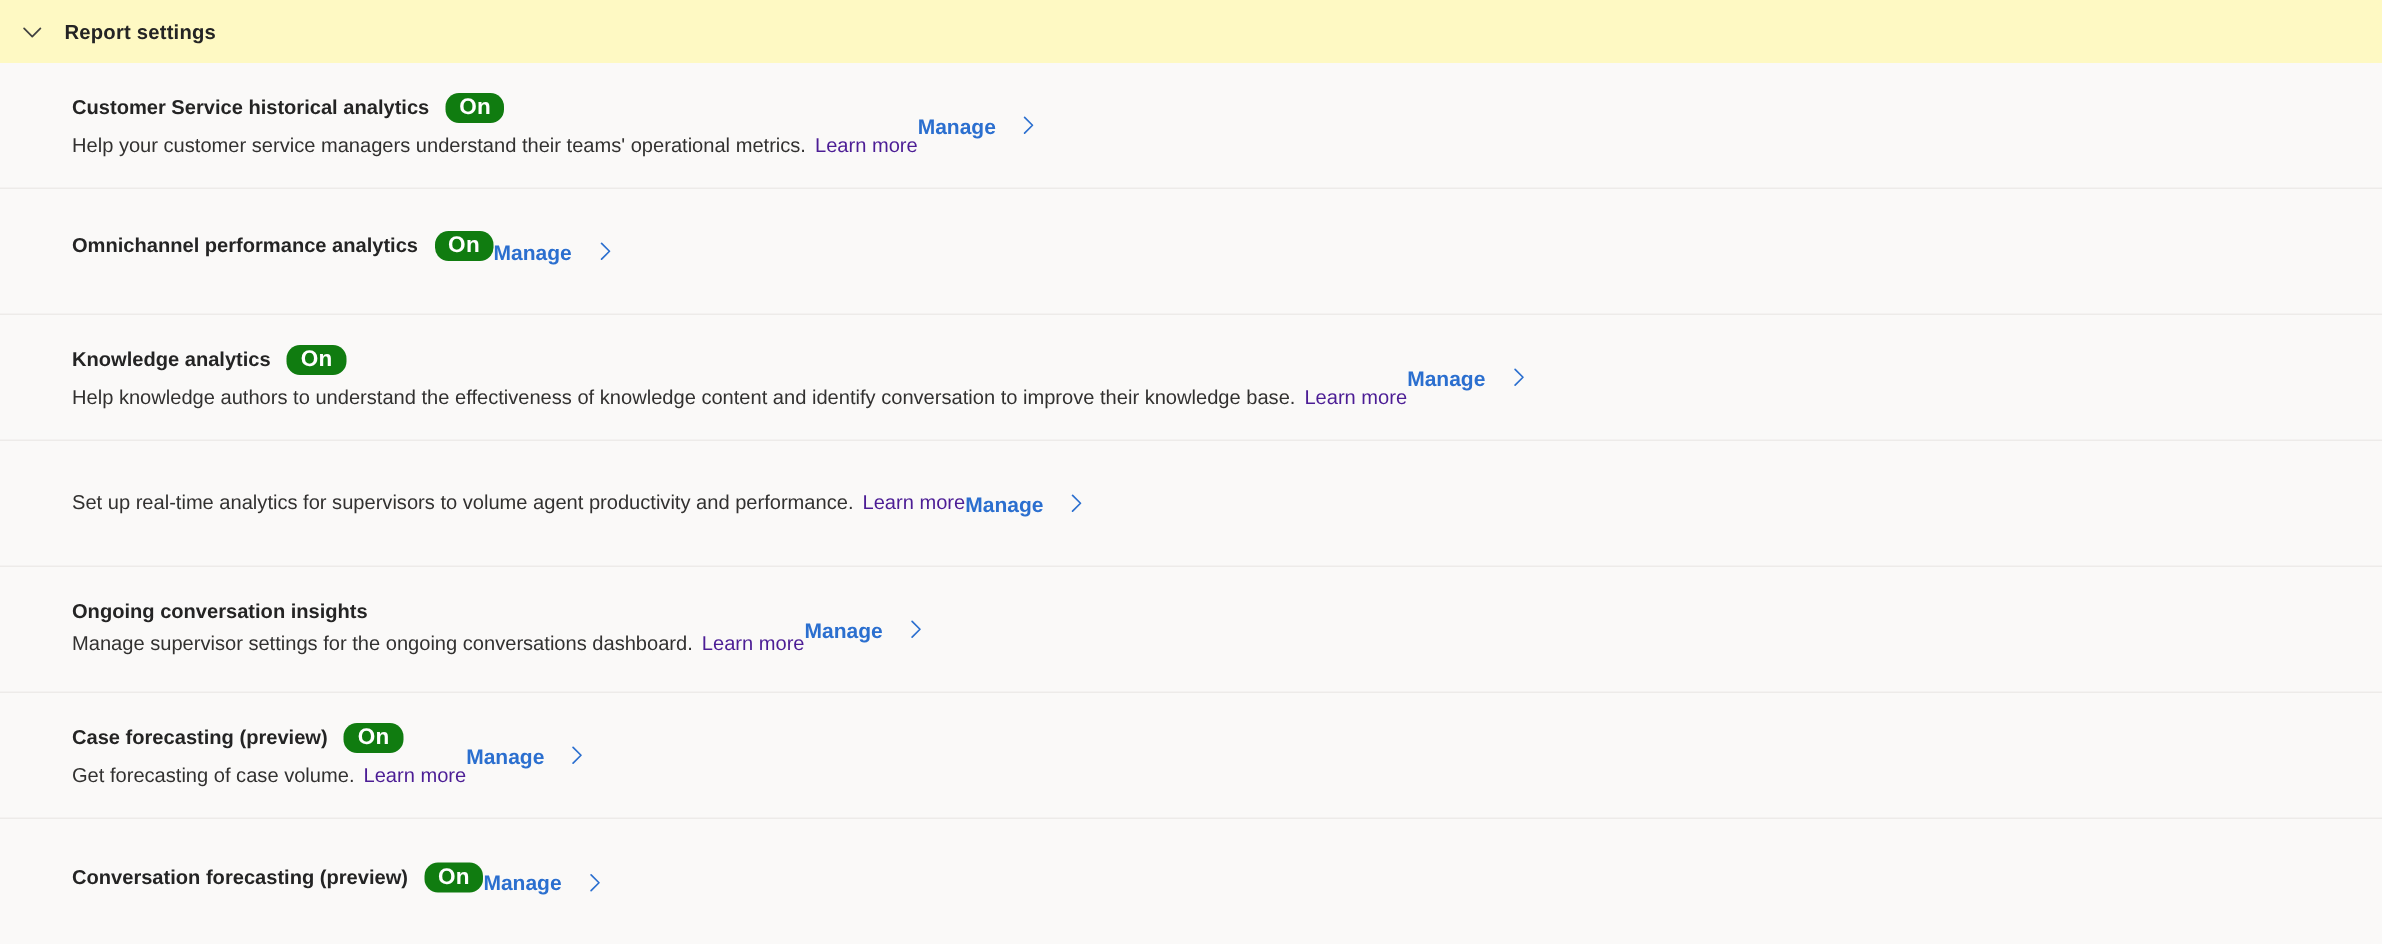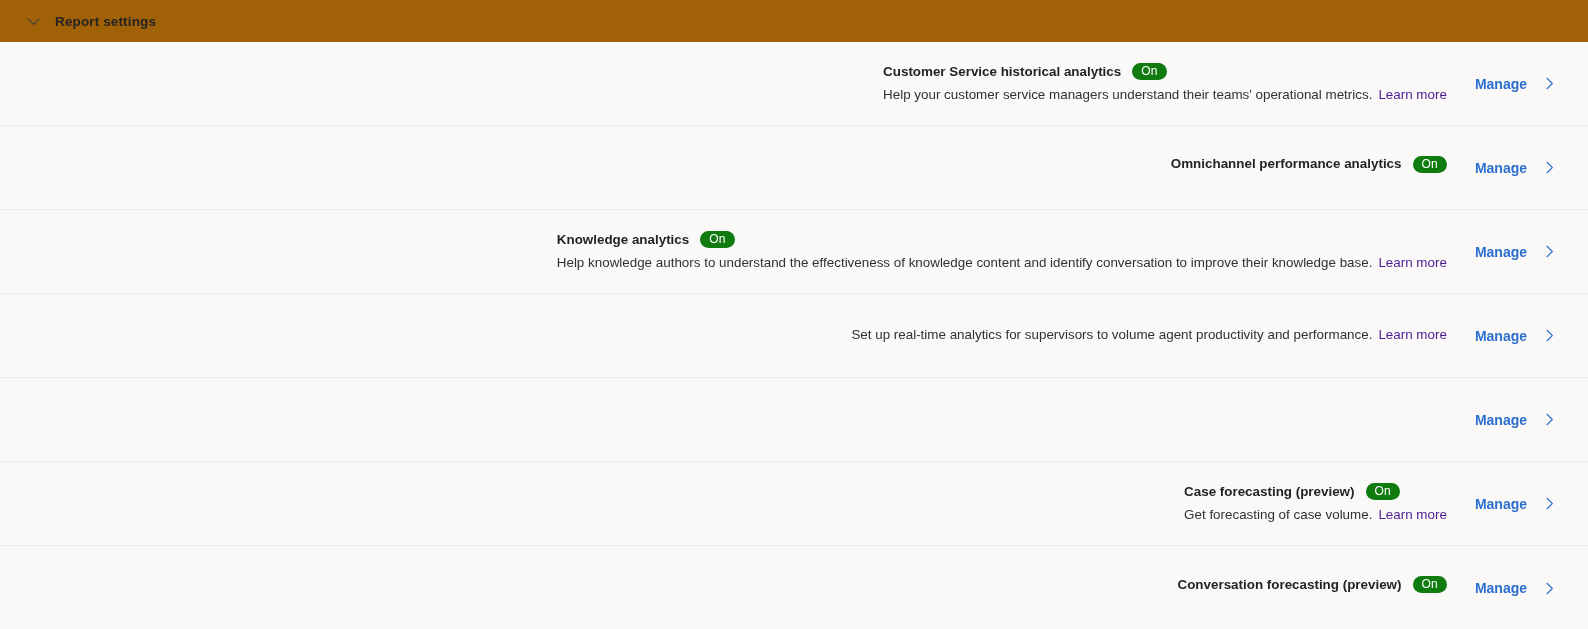--- a/index.html
+++ b/index.html
@@ -11,24 +11,24 @@
     height: 629px;
     background: #faf9f8;
     font-family: "Liberation Sans", sans-serif;
     -webkit-font-smoothing: antialiased;
     overflow: hidden;
   }
 
   
   .section-header {
     height: 42px;
-    background: #a16207;
-    display: flex;
-    align-items: center;
-    padding-left: 20px;
+    background: #fef9c3;
+    display: flex;
+    align-items: center;
+    padding-left: 8px;
     box-sizing: border-box;
   }
   .chev-down {
     width: 26px;
     height: 26px;
     display: flex;
     align-items: center;
     justify-content: center;
     flex: 0 0 auto;
     cursor: pointer;
@@ -46,24 +46,23 @@
   
   .rows {
     background: #faf9f8;
   }
   .row {
     position: relative;
     height: 84px;
     box-sizing: border-box;
     display: flex;
     align-items: center;
-    justify-content: flex-end;
+    justify-content: flex-start;
     padding: 0 26px 0 48px;
     border-bottom: 1px solid #edebe9;
-    gap: 28px;
   }
   .row:last-child { border-bottom: none; }
 
   .row-main {
     display: flex;
     flex-direction: column;
     justify-content: center;
     min-width: 0;
   }
 
@@ -79,22 +78,22 @@
     font-weight: 700;
     color: #242424;
     white-space: nowrap;
   }
   .badge {
     display: inline-flex;
     align-items: center;
     justify-content: center;
     background: #107c10;
     color: #ffffff;
-    font-size: 12px;
-    font-weight: 400;
+    font-size: 15px;
+    font-weight: 700;
     border-radius: 9px;
     padding: 2px 9px 3px 9px;
     line-height: 1;
     letter-spacing: 0.015em;
     white-space: nowrap;
   }
 
   .row-desc-line {
     font-size: 13.4px;
     color: #323130;
@@ -213,20 +212,29 @@
       <span class="manage-label">Manage</span>
       <span class="chev-right">
         <svg width="15" height="15" viewBox="0 0 16 16" aria-hidden="true">
           <path d="M5.4 2.4 L11 8 L5.4 13.6" fill="none" stroke="#2b6fcf" stroke-width="1.2" stroke-linecap="round" stroke-linejoin="round"></path>
         </svg>
       </span>
     </div>
   </div>
 
   <div class="row">
+    <div class="row-main">
+      <div class="row-title-line">
+        <span class="row-title">Ongoing conversation insights</span>
+
+      </div>
+      <div class="row-desc-line">
+        <span>Manage supervisor settings for the ongoing conversations dashboard.</span><a class="learn-more">Learn more</a>
+      </div>
+    </div>
     <div class="manage">
       <span class="manage-label">Manage</span>
       <span class="chev-right">
         <svg width="15" height="15" viewBox="0 0 16 16" aria-hidden="true">
           <path d="M5.4 2.4 L11 8 L5.4 13.6" fill="none" stroke="#2b6fcf" stroke-width="1.2" stroke-linecap="round" stroke-linejoin="round"></path>
         </svg>
       </span>
     </div>
   </div>
 

